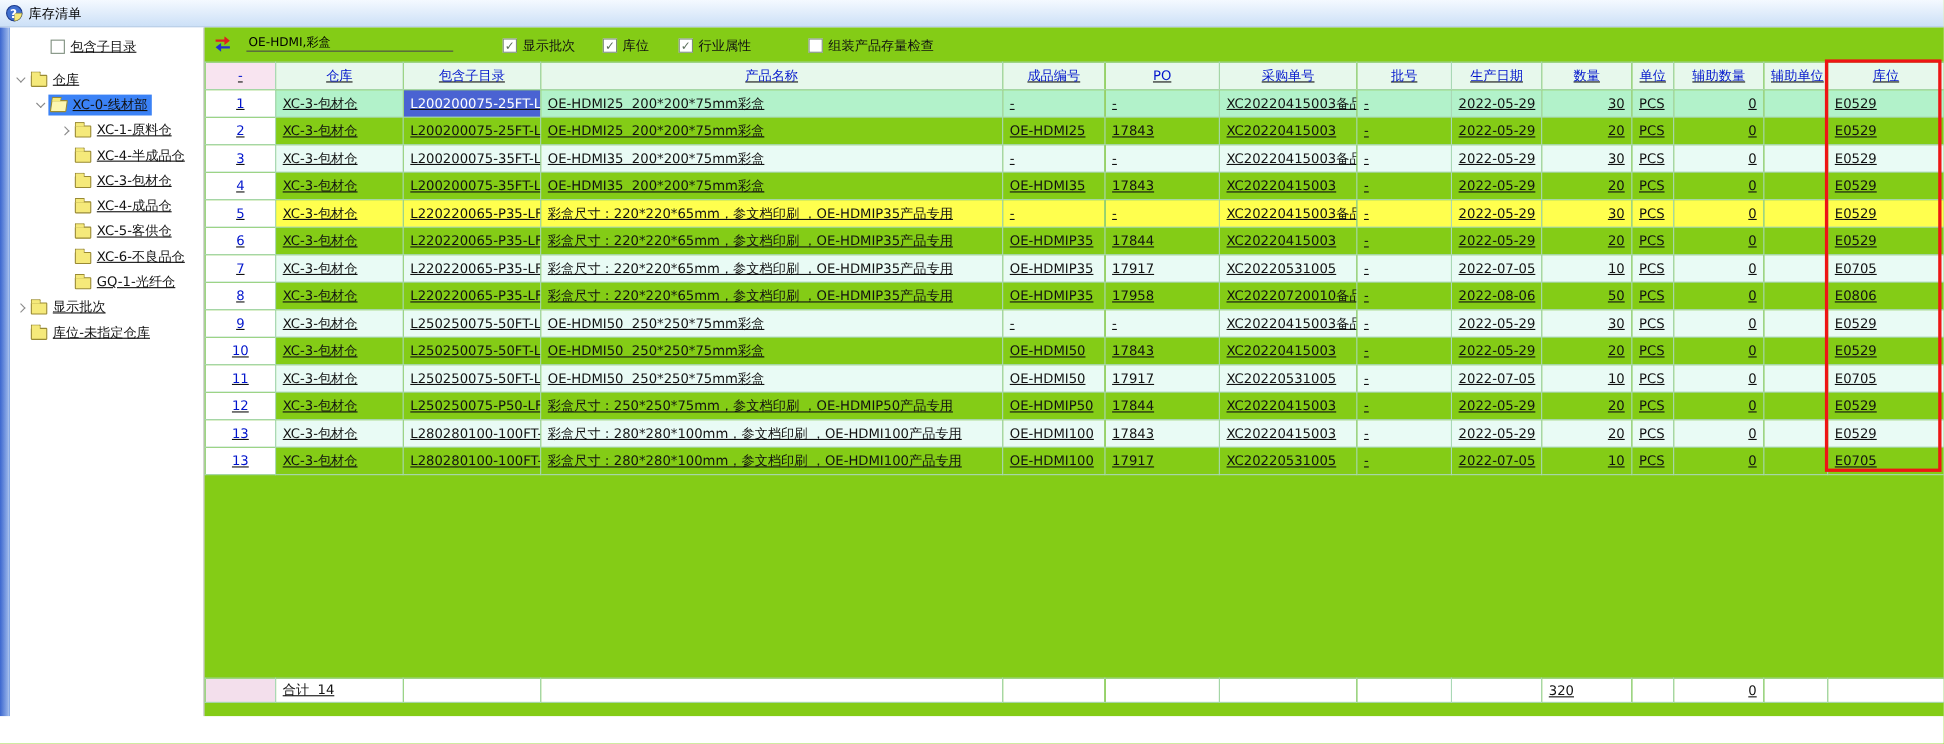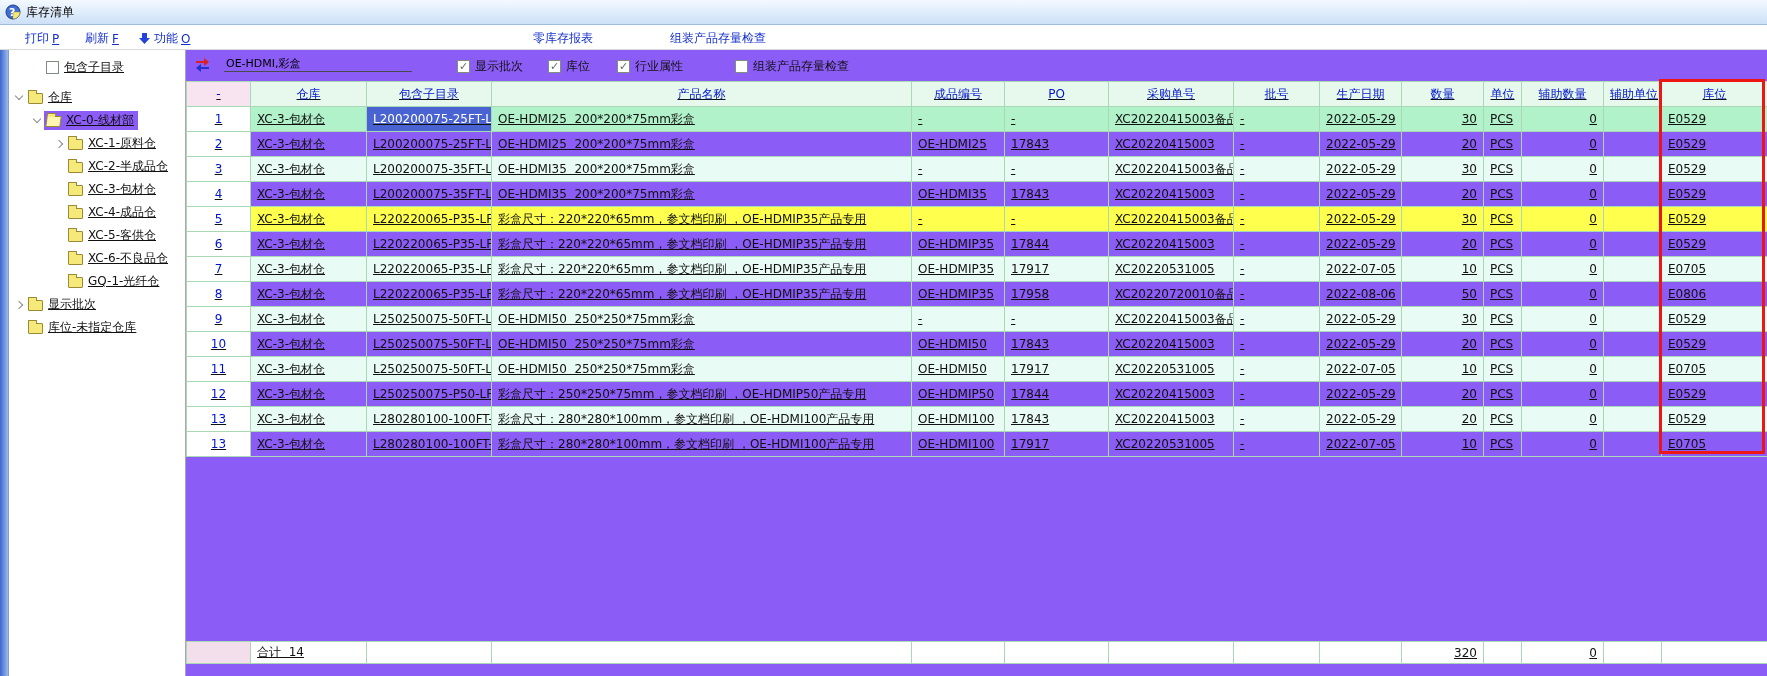--- a/index.html
+++ b/index.html
@@ -27,26 +27,26 @@
   #tree { margin-top:6px; }
   .tree-item { height:23px; display:flex; align-items:center; white-space:nowrap; }
   .tree-item.lv0 { padding-left:12px; }
   .tree-item.lv1 { padding-left:30px; }
   .tree-item.lv2 { padding-left:52px; }
   .tw { width:14px; display:inline-flex; justify-content:center; flex:none; }
   .chev { width:6px; height:6px; border-right:1px solid #8a8a8a; border-bottom:1px solid #8a8a8a; display:inline-block; }
   .chev-down { transform:rotate(45deg); margin-top:-3px; }
   .chev-right { transform:rotate(-45deg); }
   .tlabel { display:inline-flex; align-items:center; gap:5px; padding:1px 4px 1px 2px; }
-  .tlabel.sel { background:#8b5cf6; }
+  .tlabel.sel { background:#3b82f6; }
   .folder { width:15px; height:11px; background:#f5e97a; border:1px solid #998a33; border-radius:1px; position:relative; flex:none; margin-top:2px; }
   .folder::before { content:''; position:absolute; top:-4px; left:-1px; width:7px; height:3px;
     background:#f5e97a; border:1px solid #998a33; border-bottom:none; border-radius:1px 1px 0 0; }
   .folder.open { background:#fdf6b0; transform:skewX(-8deg); }
-  .content { position:relative; flex:1; background:#8b5cf6; }
+  .content { position:relative; flex:1; background:#84cc16; }
   .filterbar { height:31px; position:relative; }
   .swap { position:absolute; left:8px; top:8px; }
   .finput { position:absolute; left:38px; top:6px; width:188px; border:none; border-bottom:1px solid #4a4a4a;
     background:transparent; font-family:inherit; font-size:11px; padding:1px 2px; color:#000; outline:none; }
   .cbgroup { position:absolute; top:8px; display:inline-flex; align-items:center; gap:5px; white-space:nowrap; }
   .grid { position:relative; }
   table { border-collapse:collapse; table-layout:fixed; width:1581px; }
   th, td { border:1px solid var(--grid_border); height:25px; padding:0 6px; overflow:hidden; white-space:pre; }
   thead th { background:var(--header_bg); color:var(--header_text); font-weight:normal; text-align:center; }
   thead th.first { background:var(--header_first_bg); }
@@ -67,39 +67,20 @@
 <div class="app">
   <div class="titlebar">
     <svg width="16" height="16">
       <circle cx="8" cy="8" r="7" fill="#3f6fd0" stroke="#1b3a8c"></circle>
       <path d="M8 15 A7 7 0 0 0 15 8 L8 8 Z" fill="#f5e97a" stroke="#998a33" stroke-width="0.5"></path>
       <text x="4" y="12" font-size="11" font-weight="bold" fill="#ffffff">?</text>
     </svg>
     <span class="title">库存清单</span>
   </div>
 
-  <div class="menubar">
-    <span class="mlink" style="left:25px">
-        <span>打印</span>
-        <u>P</u>
-      </span>
-    <span class="mlink" style="left:85px">
-        <span>刷新</span>
-        <u>F</u>
-      </span>
-    <span class="mlink" style="left:138px">
-      <svg width="13" height="13">
-          <path d="M4 1 h5 v5 h3 l-5.5 6 -5.5 -6 h3 z" fill="#2244dd"></path>
-        </svg>
-      <span>功能</span>
-        <u>O</u>
-    </span>
-    <span class="mlink" style="left:533px">零库存报表</span>
-    <span class="mlink" style="left:670px">组装产品存量检查</span>
-  </div>
 
   <div class="main">
     <div class="sidebar">
       <div class="bluestrip"></div>
       <div class="include-row">
         <span class="cb" id="include-cb"></span>
         <span>包含子目录</span>
       </div>
       <div id="tree">
           <div class="tree-item lv0">
@@ -126,21 +107,21 @@
             </span>
             <span class="tlabel">
               <span class="folder"></span>
               <span>XC-1-原料仓</span>
             </span>
           </div>
           <div class="tree-item lv2">
             <span class="tw"></span>
             <span class="tlabel">
               <span class="folder"></span>
-              <span>XC-2-半成品仓</span>
+              <span>XC-4-半成品仓</span>
             </span>
           </div>
           <div class="tree-item lv2">
             <span class="tw"></span>
             <span class="tlabel">
               <span class="folder"></span>
               <span>XC-3-包材仓</span>
             </span>
           </div>
           <div class="tree-item lv2">
@@ -506,21 +487,21 @@
             <tr id="totals-row">
               <td class="tfirst"></td>
               <td>合计  14</td>
               <td></td>
               <td></td>
               <td></td>
               <td></td>
               <td></td>
               <td></td>
               <td></td>
-              <td style="text-align: right; margin-top: 24px;">320</td>
+              <td style=" margin-top: 24px;">320</td>
               <td></td>
               <td style="text-align: right;">0</td>
               <td></td>
               <td></td>
             </tr>
           </tbody>
       </table>
     </div>
   </div>
 </div>

